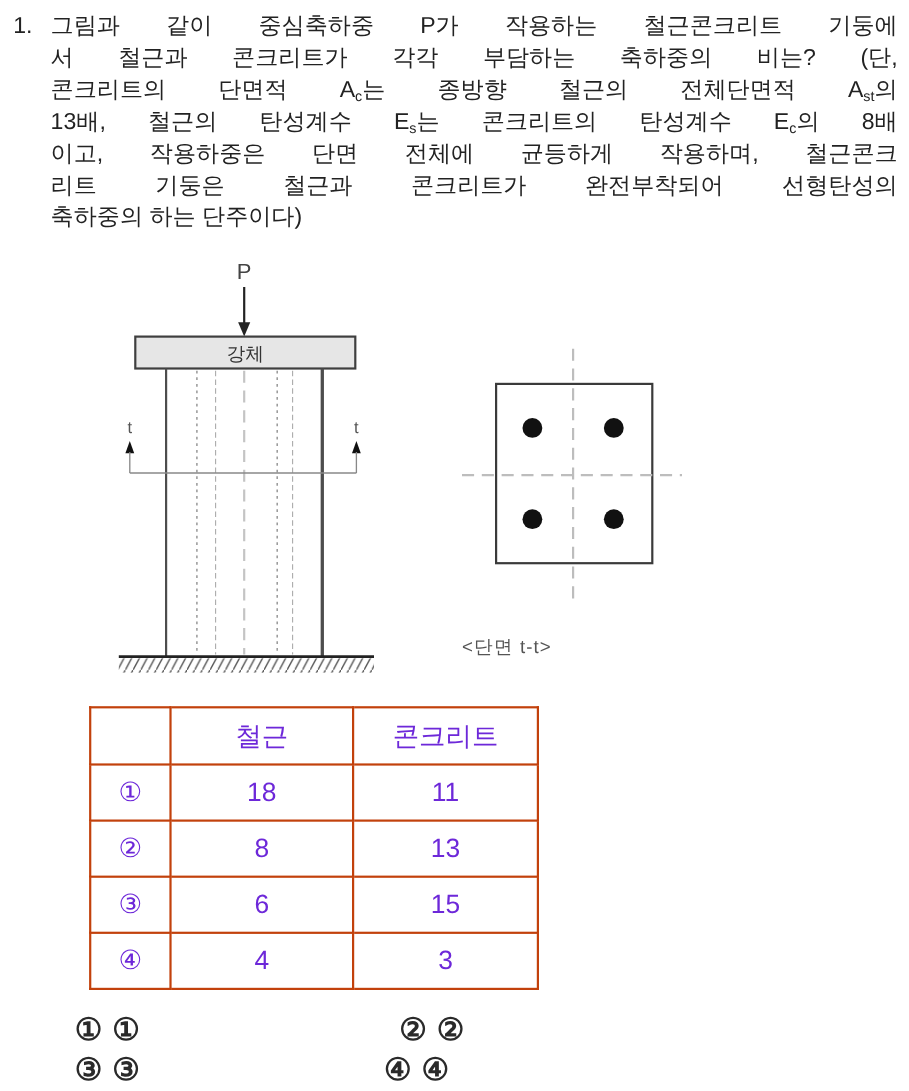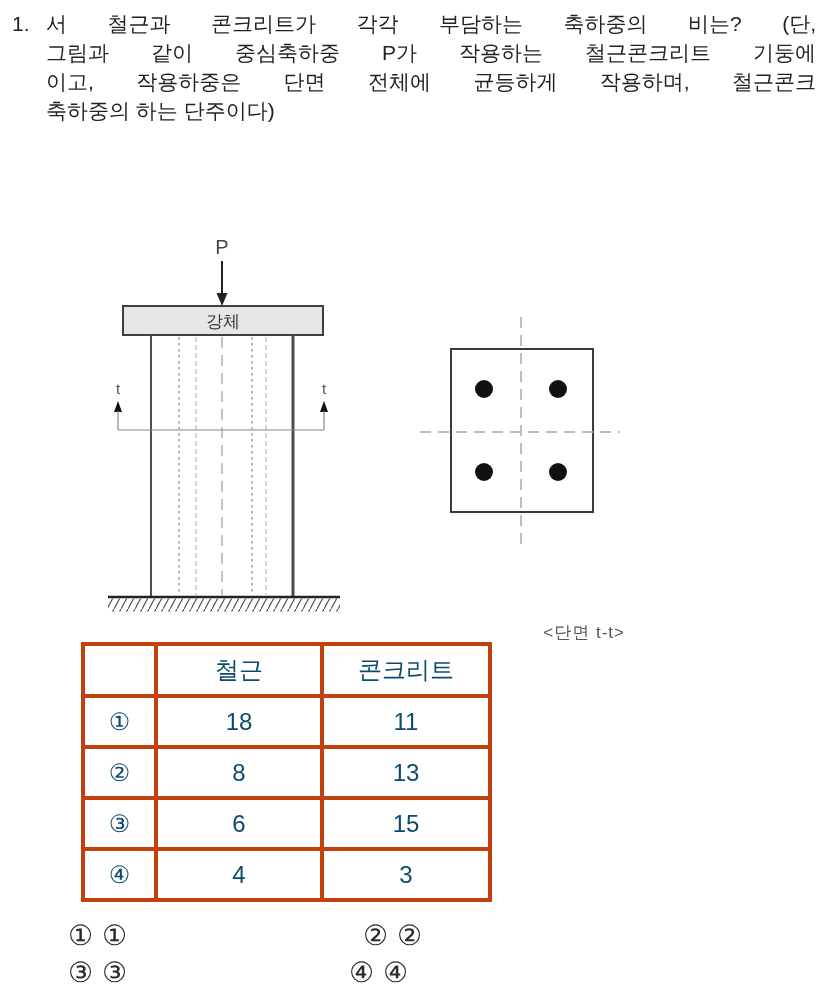--- a/index.html
+++ b/index.html
@@ -42,70 +42,73 @@
     line-height: 0;
   }
 
   
   .fig-elevation { position: absolute; left: 100px; top: 232px; }
   .fig-section   { position: absolute; left: 410px; top: 305px; }
   .section-caption {
     position: absolute;
     left: 420px; top: 577px;
     width: 205px;
-    text-align: right;
+    text-align: left;
     font-size: 17px;
     color: #555;
     letter-spacing: 1px;
-    margin-top: 44px;
   }
 
   
   .answer-table {
     position: absolute;
     left: 81px; top: 642px;
     width: 407px;
     border-collapse: collapse;
     table-layout: fixed;
   }
   .answer-table th, .answer-table td {
-    border: 4px solid #c2410c;
+    border: 2px solid #c2410c;
     text-align: center;
     vertical-align: middle;
-    color: #0c4a6e;
+    color: #6d28d9;
   }
   .answer-table col.c0 { width: 73px; }
   .answer-table col.c1 { width: 166px; }
   .answer-table col.c2 { width: 168px; }
   .answer-table thead th { height: 52px; font-size: 24px; font-weight: normal; }
   .answer-table tbody td { height: 51px; font-size: 24px; }
   .answer-table td.marker { font-size: 24px; }
 
   
   .choice {
     position: absolute;
     font-size: 28px;
     line-height: 30px;
     color: #2a2a2a;
     cursor: default;
+    font-weight: bold;
   }
   .choice .lbl { margin-left: 9px; }
   .choice.pos-1 { left: 68px;  top: 921px; }
   .choice.pos-2 { left: 363px; top: 921px; }
   .choice.pos-3 { left: 68px;  top: 958px; }
   .choice.pos-4 { left: 349px; top: 958px; }
 </style>
 </head>
 <body>
 
 <div class="q-number">1.</div>
 <div class="q-text">
+  <div class="q-line just"><span>그림과 같이 중심축하중 P가 작용하는 철근콘크리트 기둥에</span></div>
   <div class="q-line just"><span>서 철근과 콘크리트가 각각 부담하는 축하중의 비는? (단,</span></div>
-  <div class="q-line just"><span>그림과 같이 중심축하중 P가 작용하는 철근콘크리트 기둥에</span></div>
+  <div class="q-line just"><span>콘크리트의 단면적 A</span><sub>c</sub><span>는 종방향 철근의 전체단면적 A</span><sub>st</sub><span>의</span></div>
+  <div class="q-line just"><span>13배, 철근의 탄성계수 E</span><sub>s</sub><span>는 콘크리트의 탄성계수 E</span><sub>c</sub><span>의 8배</span></div>
   <div class="q-line just"><span>이고, 작용하중은 단면 전체에 균등하게 작용하며, 철근콘크</span></div>
+  <div class="q-line just"><span>리트 기둥은 철근과 콘크리트가 완전부착되어 선형탄성의</span></div>
   <div class="q-line"><span>축하중의 하는 단주이다)</span></div>
 </div>
 
 <svg class="fig-elevation" width="290" height="385" viewBox="0 0 290 385">
   <defs>
     <pattern id="hatch" width="7" height="13" patternUnits="userSpaceOnUse">
       <line x1="0" y1="13" x2="7" y2="0" stroke="#555" stroke-width="1.3"></line>
     </pattern>
   </defs>
 

